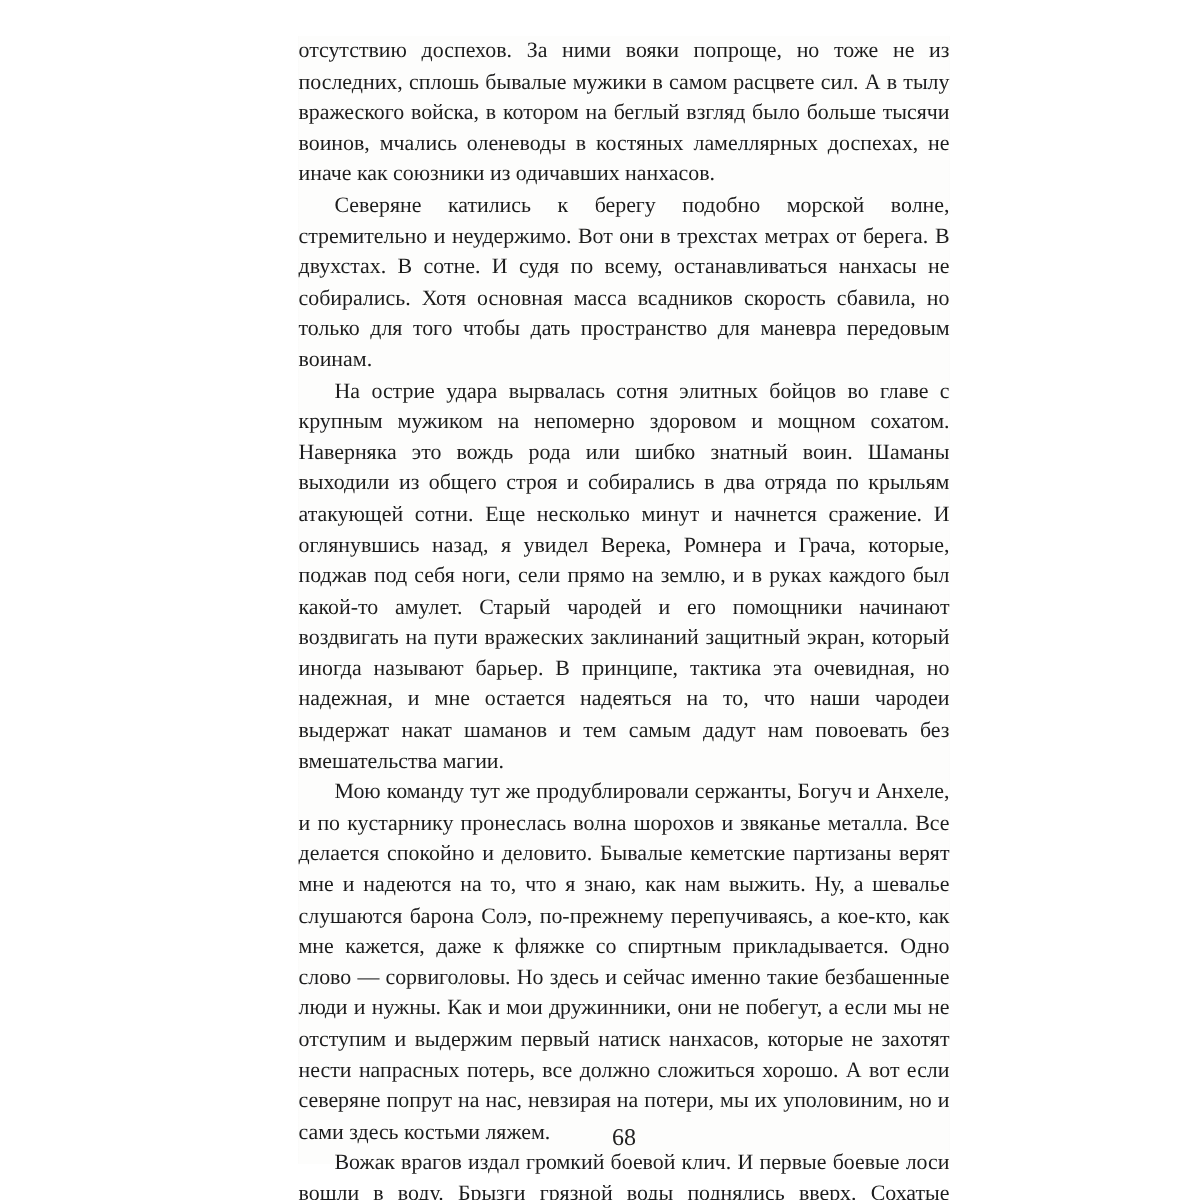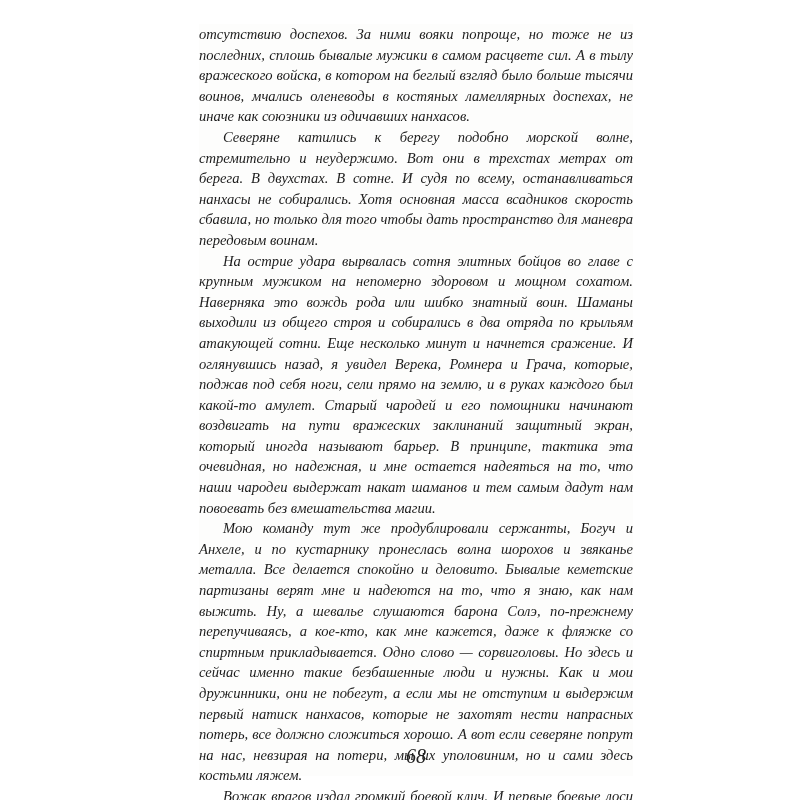--- a/index.html
+++ b/index.html
@@ -21,21 +21,20 @@
     box-sizing: border-box;
   }
   #page-inner {
     position: absolute;
     left: 199px;
     top: 24px;
     width: 434px;
     height: 752px;
     background: #fdfdfc;
     box-sizing: border-box;
-    font-style: italic;
   }
   .text-column {
     font-family: "Liberation Serif", serif;
     font-size: 14.6px;
     line-height: 20.6px;
     color: #1c1c1c;
     text-align: justify;
     text-justify: inter-word;
     hyphens: manual;
     -webkit-hyphens: manual;
@@ -47,21 +46,21 @@
   .text-column p.noindent {
     text-indent: 0;
   }
   .page-number {
     position: absolute;
     left: 0;
     right: 0;
     bottom: 8px;
     text-align: center;
     font-family: "Liberation Serif", serif;
-    font-size: 20px;
+    font-size: 16px;
     color: #222222;
     margin-top: 28px;
   }
   
   .edge-left {
     position: absolute;
     left: 199px;
     top: 24px;
     width: 10px;
     height: 752px;

